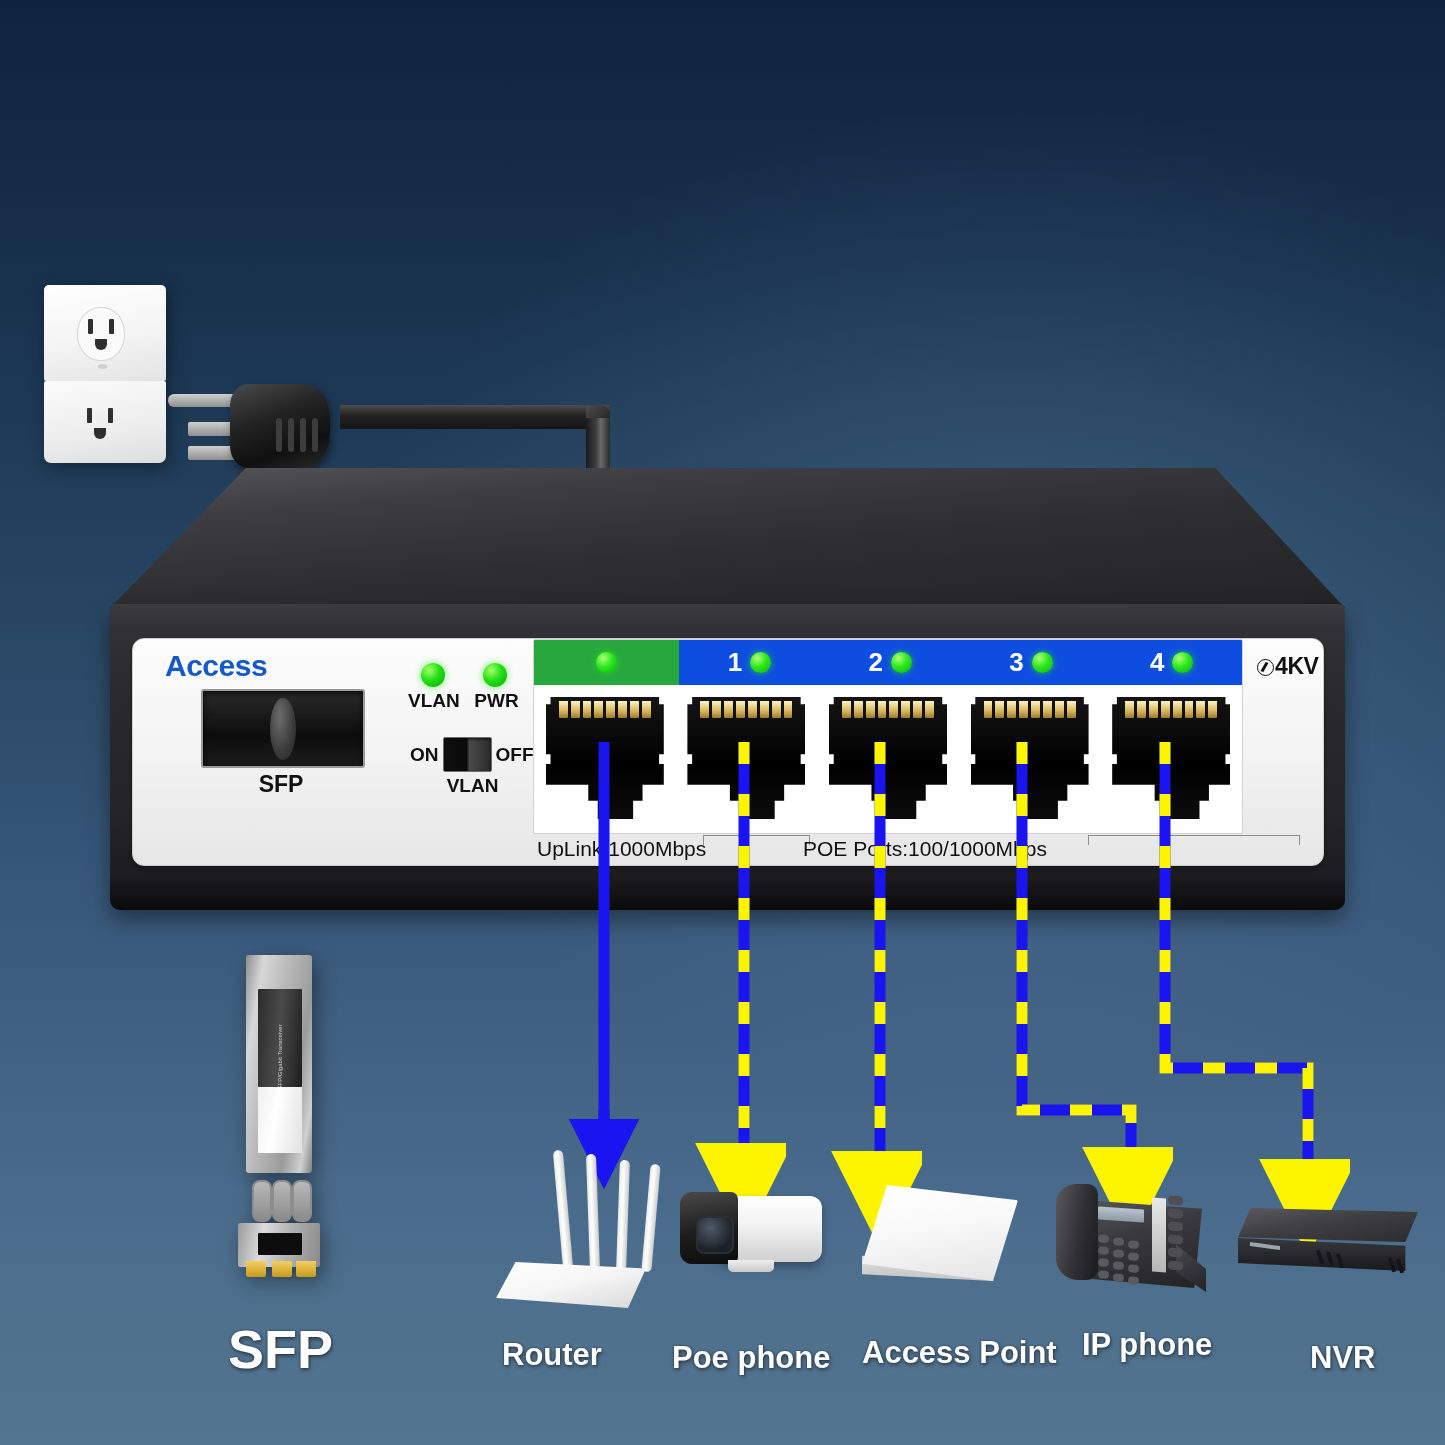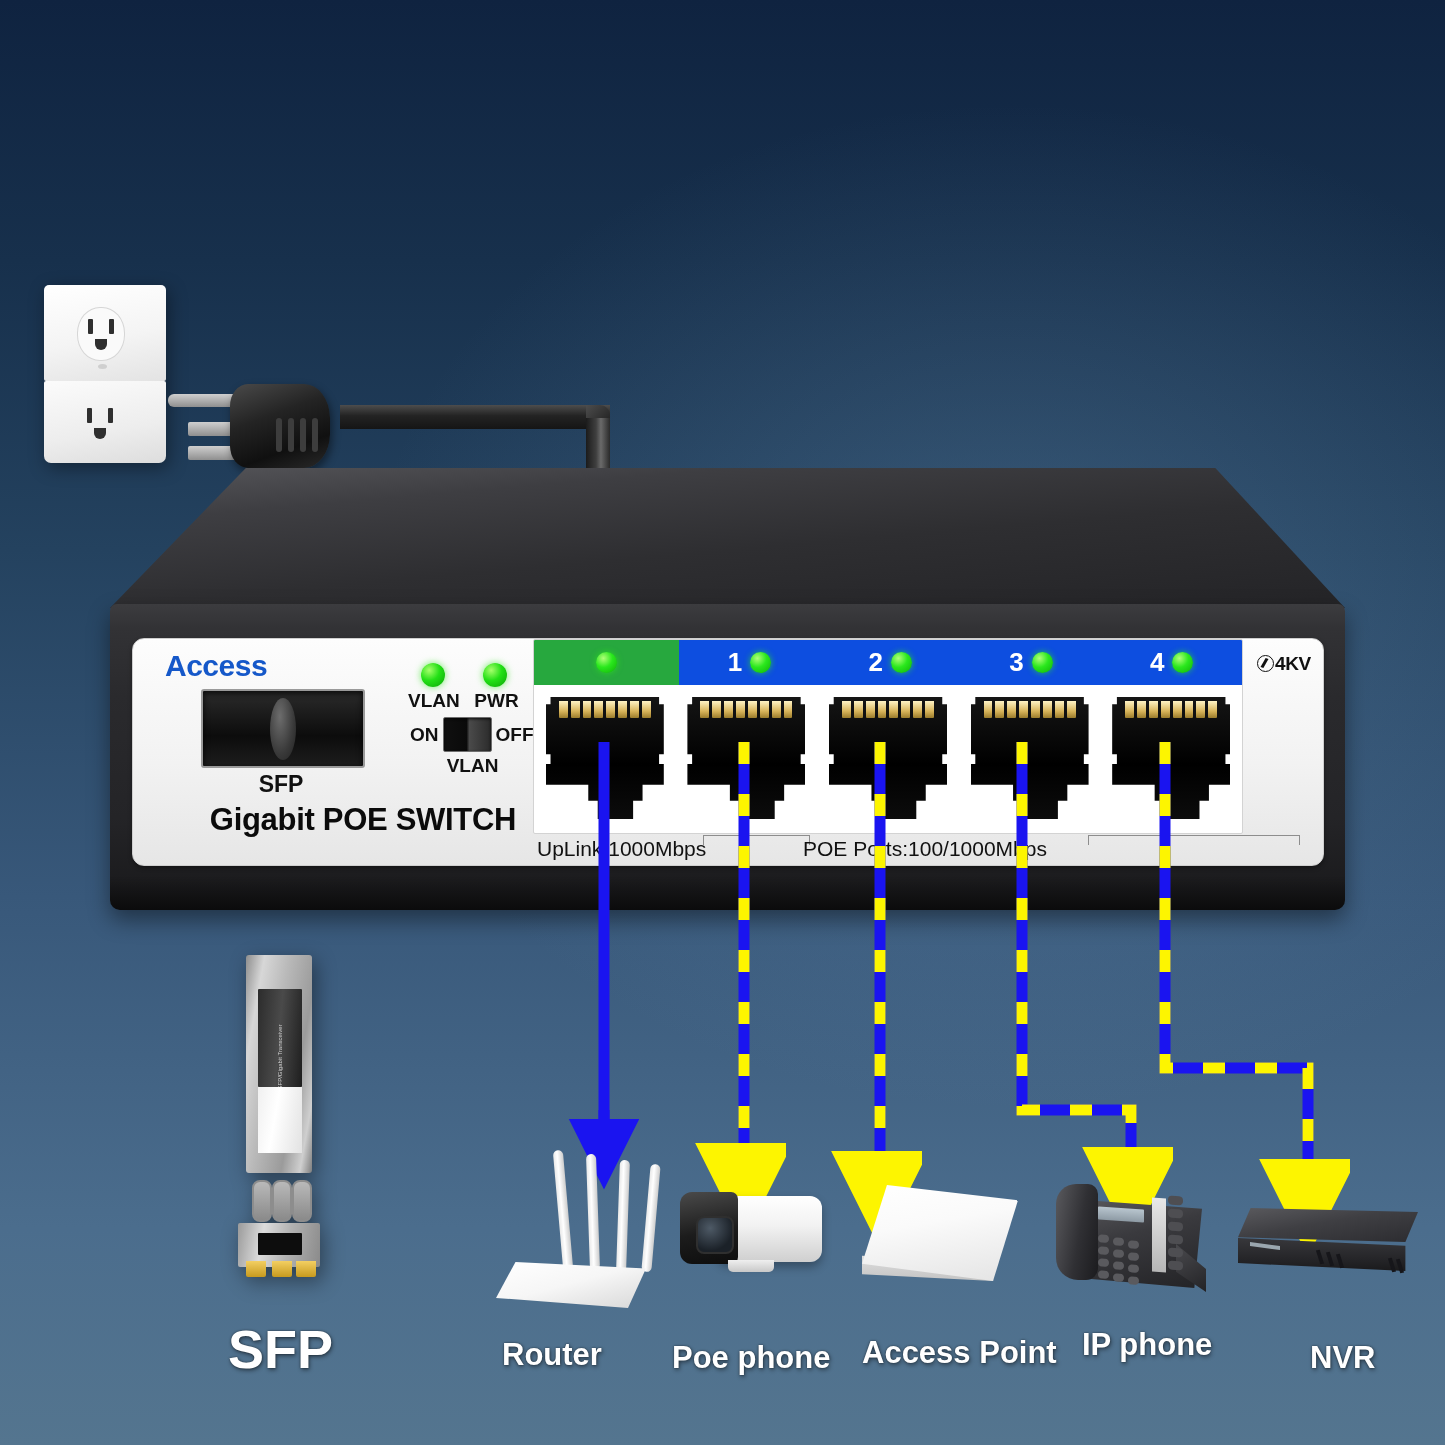--- a/index.html
+++ b/index.html
@@ -122,21 +122,21 @@
   }
   .sfp-label{position:absolute;left:68px;top:132px;width:160px;text-align:center;font-size:23px;font-weight:bold;color:#111;}
   .model-line{position:absolute;left:20px;top:163px;width:420px;text-align:center;font-size:31px;font-weight:bold;color:#0b0b0b;letter-spacing:-.3px;}
 
   
   .led-cluster{position:absolute;left:275px;top:24px;width:140px;}
   .led{width:24px;height:24px;border-radius:50%;background:radial-gradient(circle at 34% 30%,#a6ff6b,#23e016 45%,#0aa505 100%);box-shadow:0 0 7px rgba(40,230,20,.65);}
   .led-row{display:flex;gap:38px;padding-left:13px;}
   .led-names{display:flex;gap:12px;margin-top:3px;font-size:19px;font-weight:bold;color:#111;}
   .led-names span{width:51px;text-align:center;}
-  .toggle-row{display:flex;align-items:center;gap:4px;margin-top:5px;padding-left:2px;}
+  .toggle-row{display:flex;align-items:center;gap:4px;margin-top:25px;padding-left:2px;}
   .toggle-txt{font-size:19px;font-weight:bold;color:#111;}
   .toggle{
     width:47px;height:33px;border:1px solid #6e6e6e;border-radius:2px;
     background:linear-gradient(90deg,#101010 0%,#0a0a0a 48%,#4a4a4a 54%,#2b2b2b 100%);
     box-shadow:inset 0 1px 3px rgba(0,0,0,.8);
   }
   .toggle-sub{text-align:center;font-size:19px;font-weight:bold;color:#111;margin-top:3px;width:125px;padding-left:2px;}
 
   
   .port-panel{position:absolute;left:400px;top:0px;width:708px;height:193px;background:#ffffff;border:1px solid #d3d3d3;border-radius:2px;overflow:hidden;}
@@ -149,21 +149,21 @@
   .jacks{position:absolute;left:0;top:45px;width:708px;height:148px;display:flex;justify-content:space-around;align-items:flex-start;padding-top:12px;box-sizing:border-box;}
   .jack{position:relative;width:118px;height:122px;}
   .jack-body{
     position:absolute;left:0;top:0;width:118px;height:122px;
     background:linear-gradient(180deg,#151515 0%,#000000 55%,#0c0c0c 100%);
     clip-path:polygon(0% 6%,4% 6%,4% 0%,96% 0%,96% 6%,100% 6%,100% 47%,96% 47%,96% 55%,100% 55%,100% 72%,82% 72%,82% 85%,74% 85%,74% 100%,44% 100%,44% 85%,36% 85%,36% 72%,0% 72%,0% 55%,4% 55%,4% 47%,0% 47%);
   }
   .pins{position:absolute;left:13px;top:4px;width:92px;height:17px;display:flex;gap:3px;}
   .pins i{flex:1;background:linear-gradient(180deg,#fff3c4,#d8b45a 60%,#9b7c2c);border-radius:0 0 1px 1px;}
   .badge4kv{
-    position:absolute;right:6px;top:8px;font-size:19px;font-weight:600;color:#111;letter-spacing:-.4px;white-space:nowrap;
+    position:absolute;right:6px;top:8px;font-size:23px;font-weight:600;color:#111;letter-spacing:-.4px;white-space:nowrap;
   }
   .kv-ico{display:inline-block;width:15px;height:15px;border:1.6px solid #111;border-radius:50%;position:relative;vertical-align:-2px;margin-right:1px;}
   .kv-ico::before{content:"";position:absolute;left:5px;top:1.5px;width:3px;height:10px;background:#111;transform:rotate(18deg) skewX(-12deg);}
 
   
   .cap-row{position:absolute;left:400px;top:194px;width:790px;height:32px;}
   .cap{position:absolute;font-size:21px;color:#111;white-space:nowrap;}
   .cap-uplink{left:4px;top:4px;}
   .cap-poe{left:270px;top:4px;}
   .brk{position:absolute;border-top:1.6px solid #8d8d8d;height:9px;border-left:1.6px solid #8d8d8d;border-right:1.6px solid #8d8d8d;top:2px;}
@@ -328,21 +328,20 @@
     </div>
     <div class="sw-front"></div>
 
     <div class="faceplate">
 
       <div class="brand">Access</div>
       <div class="brand-sub"></div>
 
       <div class="sfp-slot"></div>
       <div class="sfp-label">SFP</div>
-      <div class="model-line">Gigabit POE SWITCH</div>
 
       <div class="led-cluster">
         <div class="led-row">
           <span class="led"></span>
           <span class="led"></span>
         </div>
         <div class="led-names">
           <span>VLAN</span>
           <span>PWR</span>
         </div>

